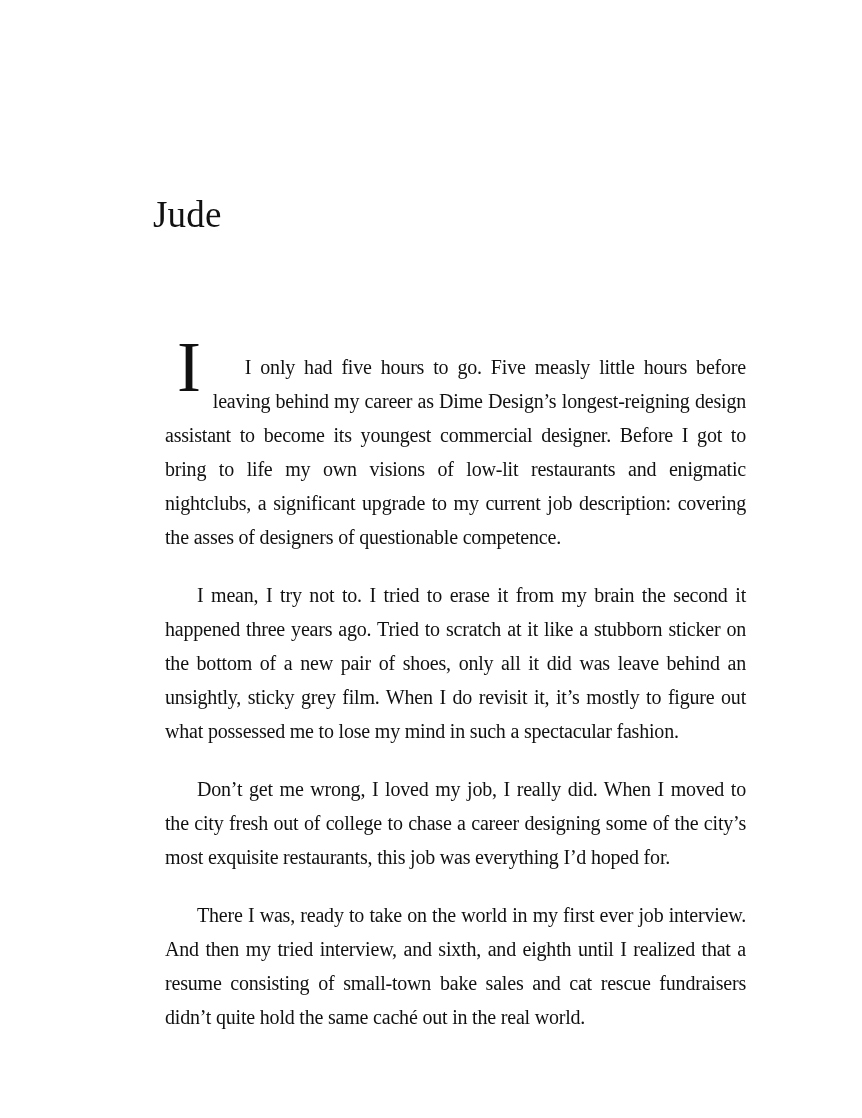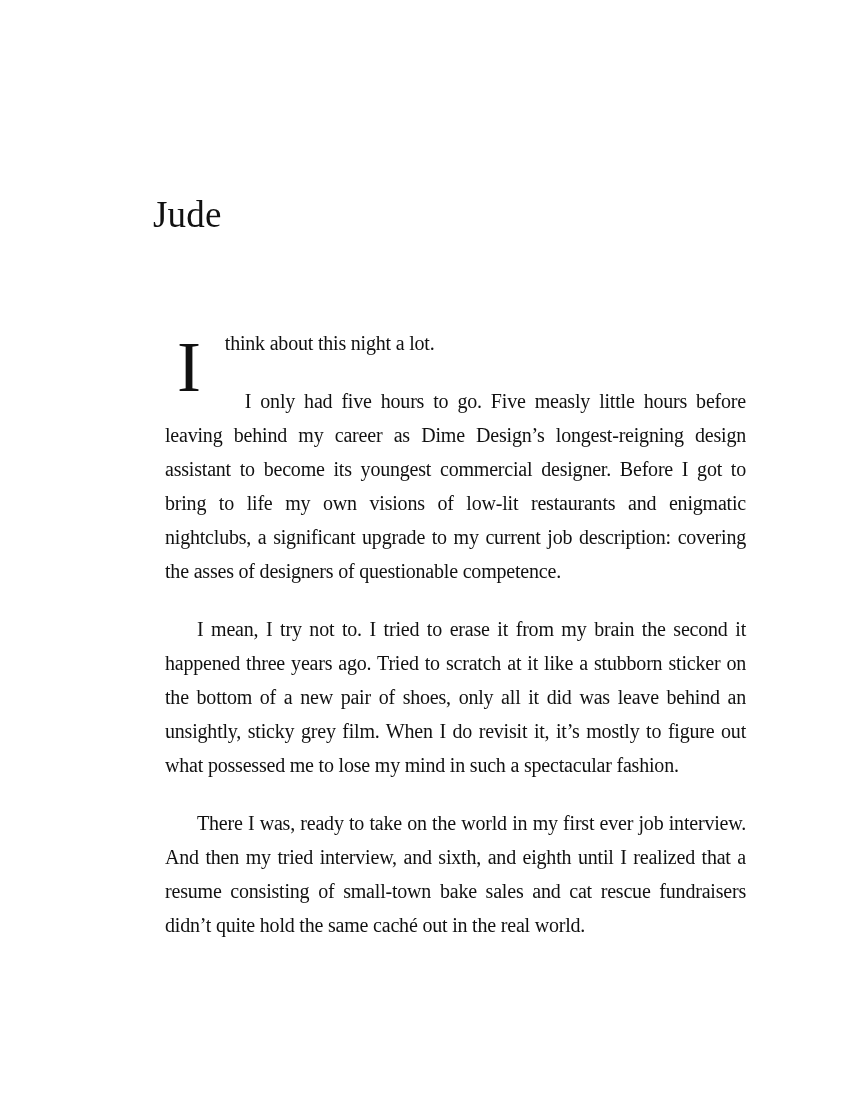--- a/index.html
+++ b/index.html
@@ -66,25 +66,26 @@
 </head>
 <body>
 
 <div class="page">
   <div class="content">
 
     <h1 class="chapter-title">Jude</h1>
 
     <div class="body-text">
 
-      <p class="opening"><span class="dropcap">I</span><span>think about this night a lot.</span></p>
+      <p class="opening"><span class="dropcap">I</span></p>
 
       <p>I only had five hours to go. Five measly little hours before leaving behind my career as Dime Design’s longest-reigning design assistant to become its youngest commercial designer. Before I got to bring to life my own visions of low-lit restaurants and enigmatic nightclubs, a significant upgrade to my current job description: covering the asses of designers of questionable competence.</p>
 
       <p>I mean, I try not to. I tried to erase it from my brain the second it happened three years ago. Tried to scratch at it like a stubborn sticker on the bottom of a new pair of shoes, only all it did was leave behind an unsightly, sticky grey film. When I do revisit it, it’s mostly to figure out what possessed me to lose my mind in such a spectacular fashion.</p>
 
+      <p>Don’t get me wrong, I loved my job, I really did. When I moved to the city fresh out of college to chase a career designing some of the city’s most exquisite restaurants, this job was everything I’d hoped for.</p>
 
       <p>There I was, ready to take on the world in my first ever job interview. And then my tried interview, and sixth, and eighth until I realized that a resume consisting of small-town bake sales and cat rescue fundraisers didn’t quite hold the same caché out in the real world.</p>
 
 
     </div>
   </div>
 </div>
 
 </body></html>

